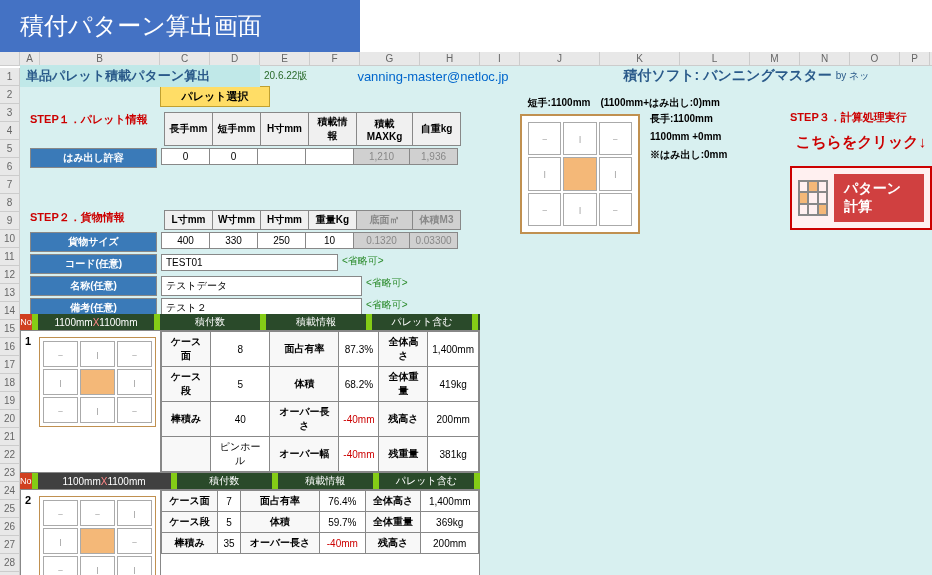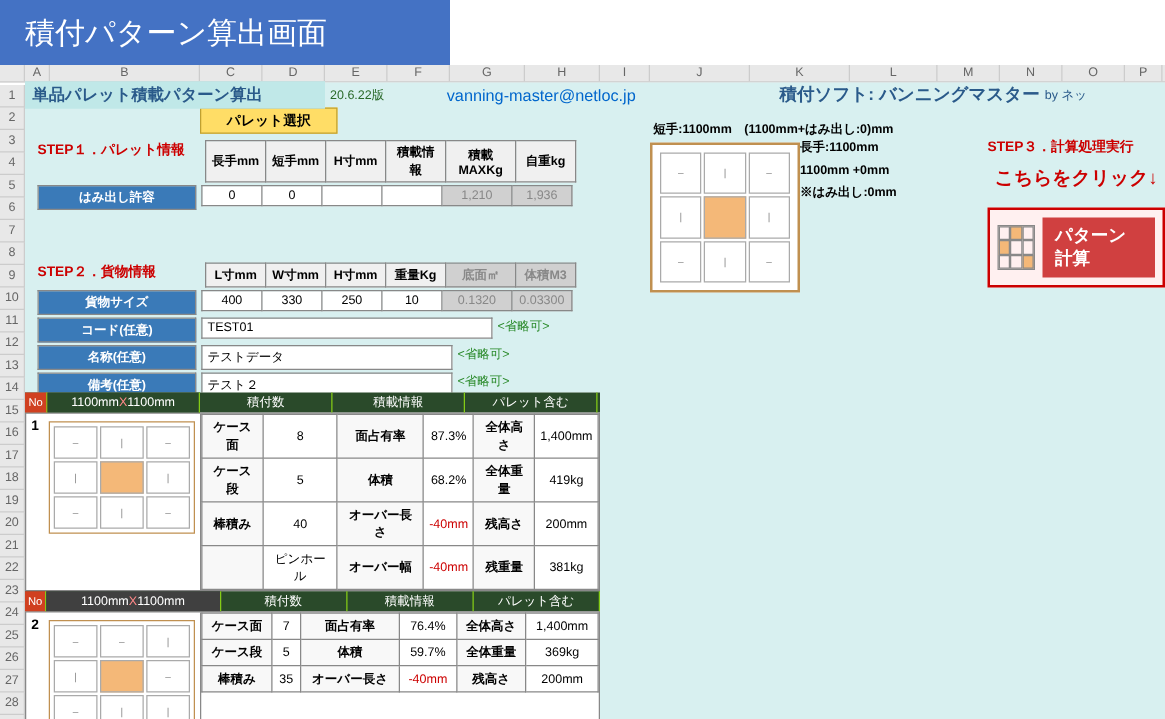--- a/index.html
+++ b/index.html
@@ -27,30 +27,30 @@
 .green-txt { color: #2a8a2a; font-size: 10px; }
 .row-flex { display: flex; align-items: flex-start; gap: 4px; margin-top: 2px; }
 .step1-block { position: absolute; left: 10px; top: 44px; }
 .step2-block { position: absolute; left: 10px; top: 142px; }
 .preview-block { position: absolute; left: 500px; top: 30px; }
 .preview-title { text-align: center; font-size: 10px; font-weight: bold; }
 .preview-box { border: 2px solid #c09050; background: #fff; width: 120px; height: 120px; position: relative; margin-top: 4px; padding: 6px; }
 .grid3 { display: grid; grid-template-columns: 1fr 1fr 1fr; grid-template-rows: 1fr 1fr 1fr; gap: 2px; height: 100%; }
 .grid3 > div { border: 1px solid #aaa; display: flex; align-items: center; justify-content: center; font-size: 8px; color: #888; }
 .grid3 .ctr { background: #f4b878; }
-.preview-info { font-size: 10px; font-weight: bold; line-height: 1.8; margin-left: 0; }
+.preview-info { font-size: 10px; font-weight: bold; line-height: 1.8; margin-left: 10px; }
 .step3-block { position: absolute; left: 770px; top: 44px; }
 .step3-btn { border: 2px solid #c00; background: #fff0f0; padding: 6px; display: flex; align-items: center; gap: 6px; margin-top: 14px; cursor: pointer; }
 .step3-btn .btxt { background: #d04040; color: #fff; font-weight: bold; font-size: 14px; padding: 6px 10px; }
 .pattern-icon { width: 36px; height: 36px; border: 1px solid #888; display: grid; grid-template: 1fr 1fr 1fr / 1fr 1fr 1fr; }
 .pattern-icon > div { border: 1px solid #888; }
 .pattern-icon > div.f { background: #f4b878; }
 .result-block { position: absolute; left: 0; top: 248px; background: #fff; width: 460px; }
 .res-hdr { display: flex; background: #2a4a2a; color: #fff; font-size: 10px; height: 16px; }
-.res-hdr > div { border-right: 1px solid #84cc16; display: flex; align-items: center; justify-content: center; }
+.res-hdr > div { border-right: 6px solid #84cc16; display: flex; align-items: center; justify-content: center; }
 .no-badge { background: #d04020; color: #fff; width: 18px; text-align: center; font-size: 9px; }
 .res-body { display: flex; border: 1px solid #888; }
 .res-preview { width: 140px; border-right: 1px solid #888; padding: 4px; }
 .res-grid { border: 1px solid #c09050; height: 90px; margin-top: 2px; padding: 3px; }
 .res-tbl { flex: 1; }
 .res-tbl table { width: 100%; border-collapse: collapse; }
 .res-tbl td { border: 1px solid #888; font-size: 10px; padding: 3px 4px; text-align: center; }
 .res-tbl .lbl { font-weight: bold; background: #f8f8f8; }
 .res-tbl .neg { color: #c00; }
 </style>
@@ -206,21 +206,21 @@
             <table class="tbl">
               <tbody>
                 <tr>
                   <td class="blue-cell" style="width:126px">コード(任意)</td>
                 </tr>
               </tbody>
             </table>
   <table class="tbl">
               <tbody>
                 <tr>
-                  <td style="width:232px;text-align:left">TEST01</td>
+                  <td style="width:176px;text-align:left">TEST01</td>
                 </tr>
               </tbody>
             </table>
   <span class="green-txt">&lt;省略可&gt;</span>
           </div>
           <div class="row-flex">
             <table class="tbl">
               <tbody>
                 <tr>
                   <td class="blue-cell" style="width:126px">名称(任意)</td>

